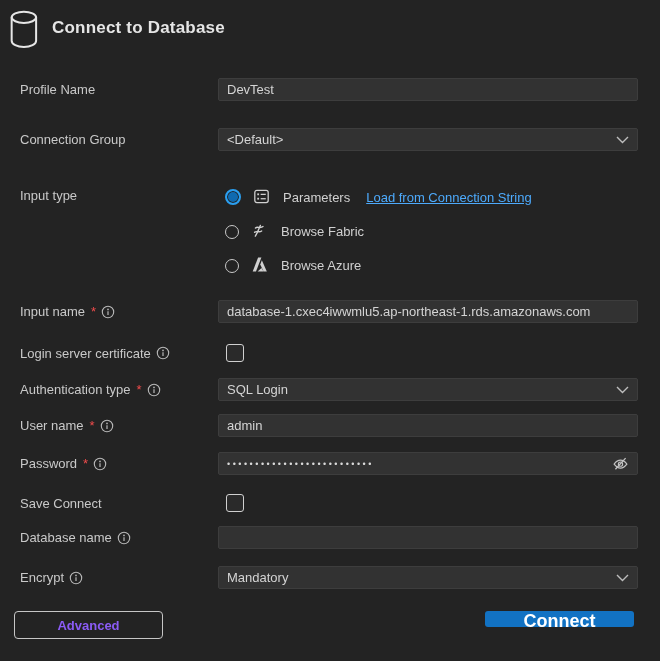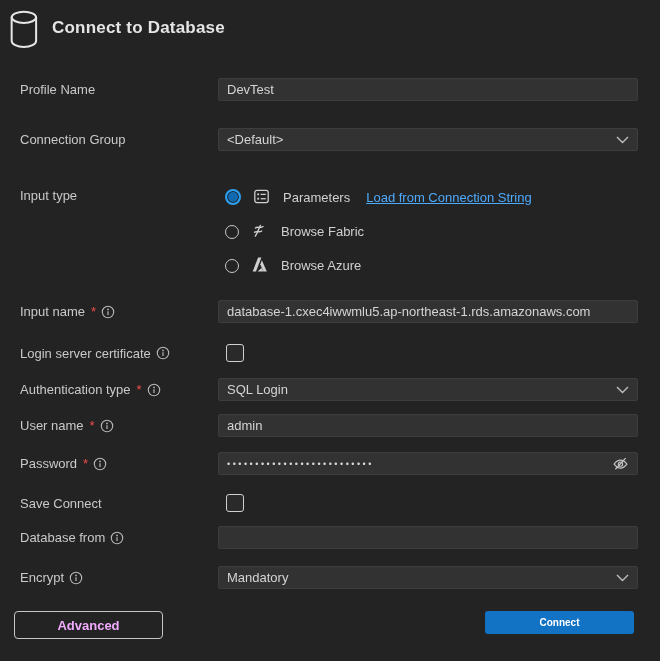--- a/index.html
+++ b/index.html
@@ -52,26 +52,26 @@
   }
   .checkbox {
     margin-left:8px; width:18px; height:18px;
     border:1px solid #d0d0d0; border-radius:3px; background:#2a2a2a; cursor:pointer;
   }
   .mask { font-size:9px; letter-spacing:2.5px; color:#d9d9d9; flex:1; overflow:hidden; white-space:nowrap; }
   .pwd-eye { flex:0 0 auto; cursor:pointer; display:flex; align-items:center; }
   .btn-advanced {
     position:absolute; left:14px; top:611px; width:149px; height:28px;
     background:transparent; border:1px solid #c6c6c6; border-radius:4px;
-    color:#f0abfc; font-size:13px; font-weight:700; font-family:inherit; cursor:pointer;
+    color:#8b5cf6; font-size:13px; font-weight:700; font-family:inherit; cursor:pointer;
   }
   .btn-connect {
-    position:absolute; left:485px; top:611px; width:149px; height:23px;
+    position:absolute; left:485px; top:611px; width:149px; height:16px;
     background:var(--accent,#1272c3); border:none; border-radius:3px;
-    color:#ffffff; font-size:10px; font-weight:700; font-family:inherit; cursor:pointer;
+    color:#ffffff; font-size:18px; font-weight:700; font-family:inherit; cursor:pointer;
   }
   .info-icon { display:inline-flex; cursor:default; }
   svg { display:block; }
 </style>
 </head>
 <body>
 
 <div class="header">
   <span class="db-icon">
     <svg width="34" height="40" viewBox="0 0 30 36" fill="none">
@@ -261,21 +261,21 @@
   <div class="lbl" style="height:18px">
     <span>Save Connect</span>
   </div>
   <div class="field">
     <div class="checkbox"></div>
   </div>
 </div>
 
 <div class="row" style="top:526px">
   <div class="lbl">
-    <span>Database from</span>
+    <span>Database name</span>
     <span class="info-icon">
       <svg width="14" height="14" viewBox="0 0 14 14" fill="none">
         <circle cx="7" cy="7" r="5.7" stroke="#b9b9b9" stroke-width="1.1"></circle>
         <line x1="7" y1="6.3" x2="7" y2="9.9" stroke="#b9b9b9" stroke-width="1.2"></line>
         <circle cx="7" cy="4.4" r="0.85" fill="#b9b9b9"></circle>
       </svg>
     </span>
   </div>
   <div class="field">
     <div class="input">

